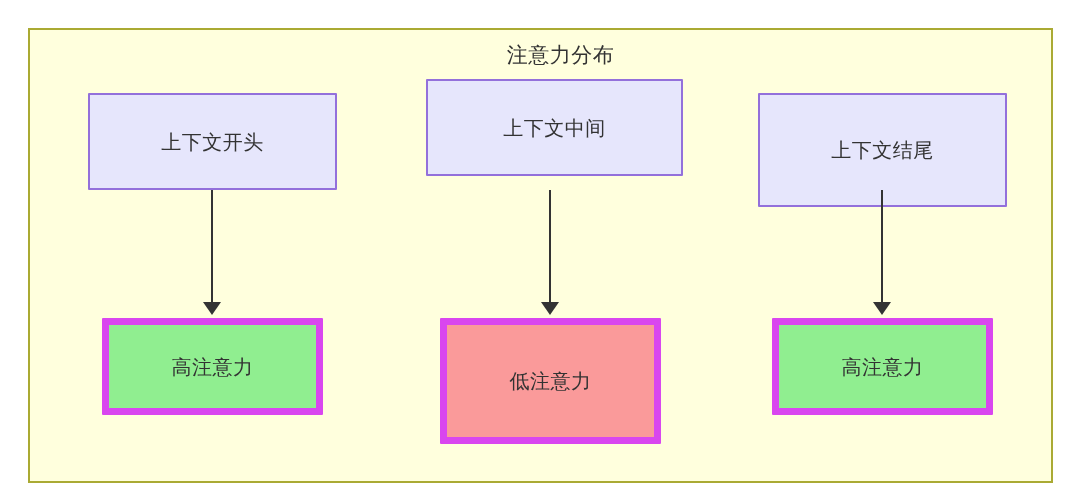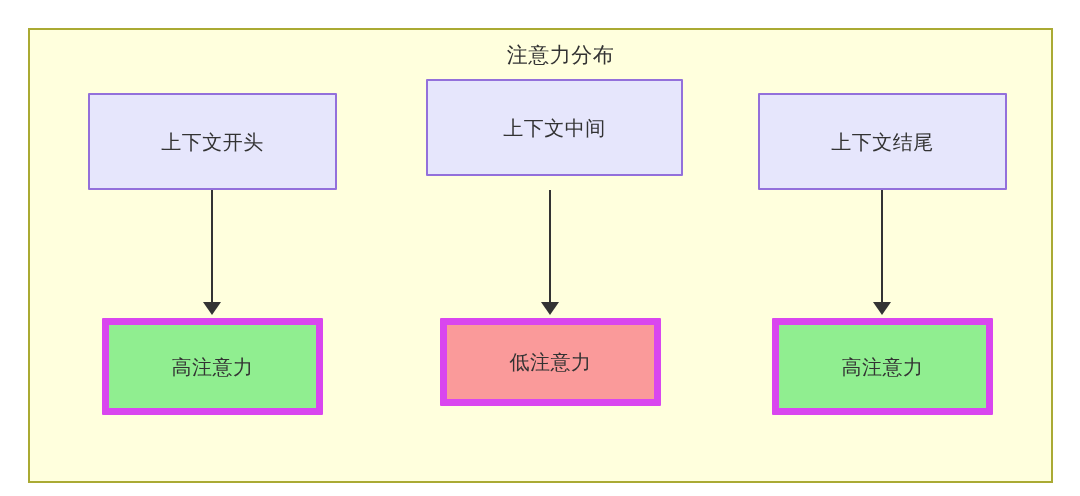--- a/index.html
+++ b/index.html
@@ -109,25 +109,25 @@
     <span>高注意力</span>
   </div>
 
   <div class="node context" style="left:426px; top:79px; width:257px; height:97px;">
     <span>上下文中间</span>
   </div>
 
   <div class="edge-line" style="left:549px; top:190px; height:112px;"></div>
   <div class="edge-head" style="left:541px; top:302px;"></div>
 
-  <div class="node attn low" style="left:440px; top:318px; width:221px; height:88px;">
+  <div class="node attn low" style="left:440px; top:318px; width:221px; height:126px;">
     <span>低注意力</span>
   </div>
 
-  <div class="node context" style="left:758px; top:93px; width:249px; height:97px;">
+  <div class="node context" style="left:758px; top:93px; width:249px; height:114px;">
     <span>上下文结尾</span>
   </div>
 
   <div class="edge-line" style="left:881px; top:190px; height:112px;"></div>
   <div class="edge-head" style="left:873px; top:302px;"></div>
 
   <div class="node attn high" style="left:772px; top:318px; width:221px; height:97px;">
     <span>高注意力</span>
   </div>
 

